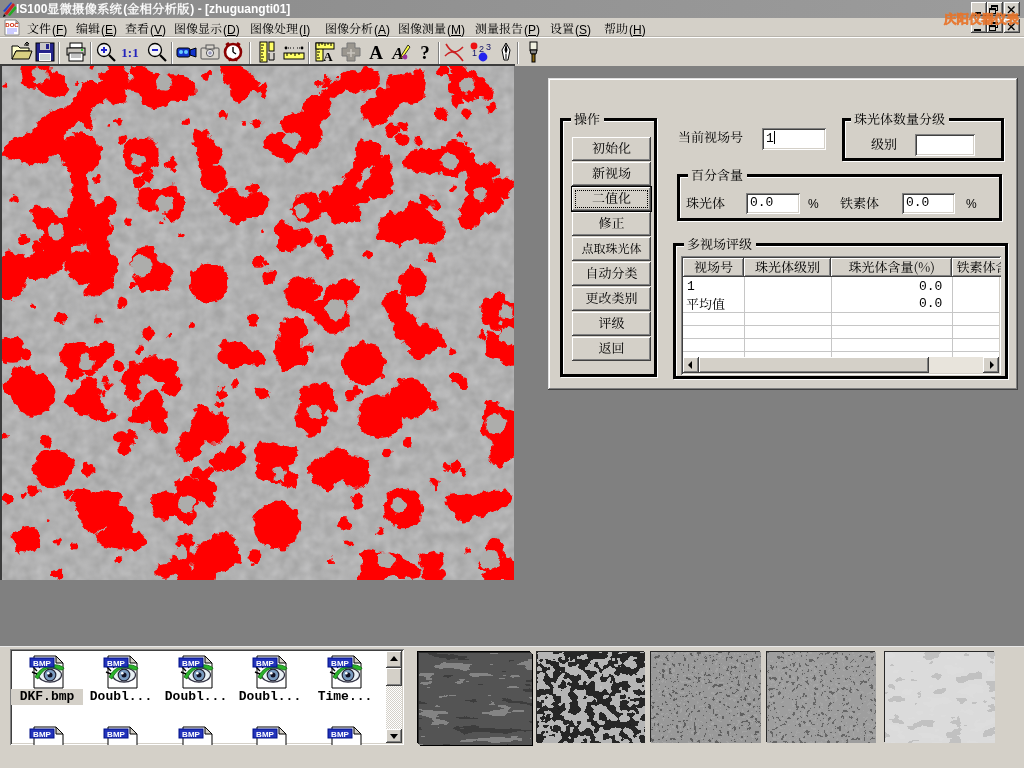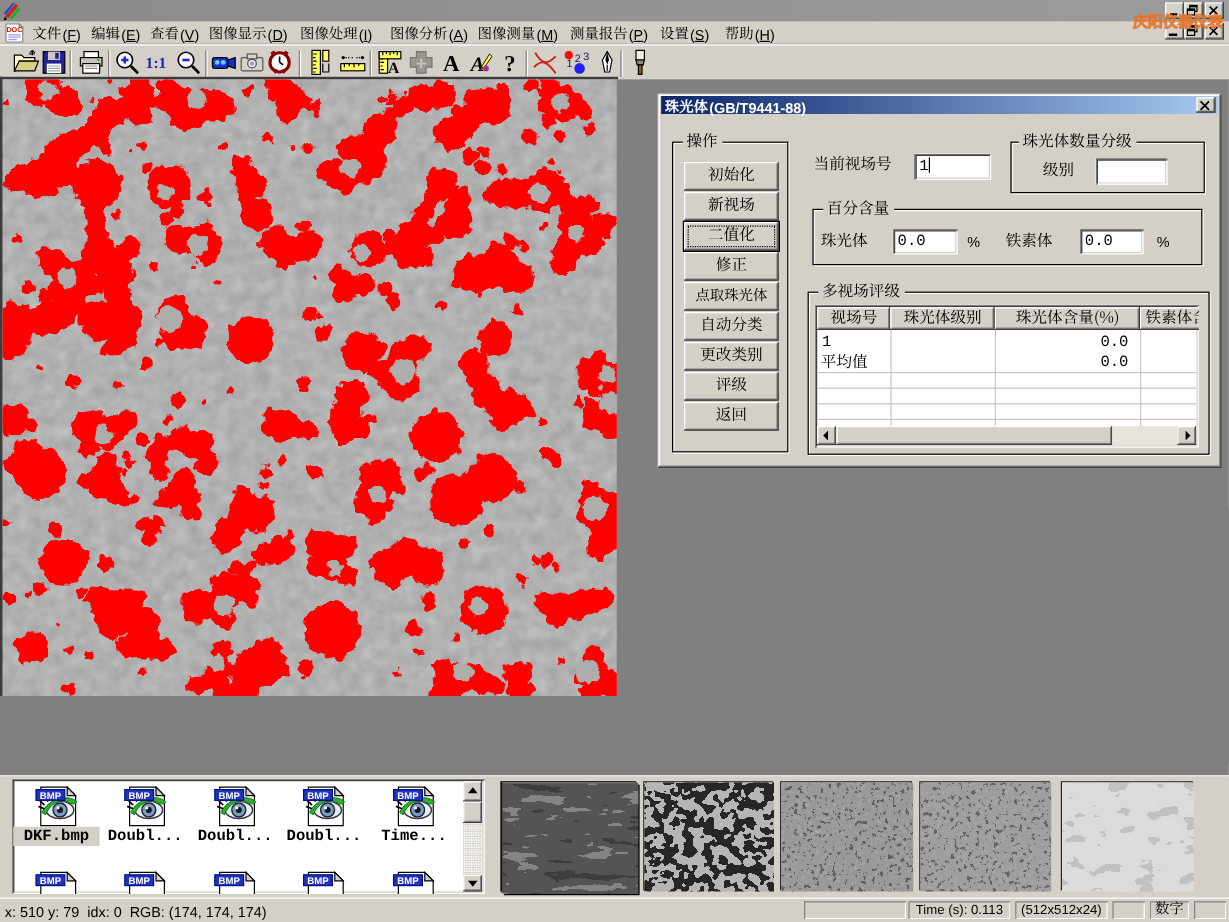--- a/index.html
+++ b/index.html
@@ -1,20 +1,20 @@
 <!DOCTYPE html>
 <html><head><meta charset="utf-8"><style>
 *{margin:0;padding:0;box-sizing:border-box}
 body{width:1024px;height:768px;overflow:hidden;font-family:'Liberation Sans',sans-serif;-webkit-font-smoothing:antialiased}
 #root{position:absolute;left:0;top:0;width:1024px;height:768px;background:#d4d0c8}
 .ct{display:inline-block;vertical-align:middle}
 .abs{position:absolute}
 .btn3d{background:#d4d0c8;box-shadow:inset -1px -1px 0 #404040, inset 1px 1px 0 #fff, inset -2px -2px 0 #808080}
 .sunk{background:#fff;box-shadow:inset 1px 1px 0 #808080, inset -1px -1px 0 #fff, inset 2px 2px 0 #404040, inset -2px -2px 0 #d4d0c8}
-.grp{border:1px solid #000000;box-shadow:1px 1px 0 #fff, inset 1px 1px 0 #fff}
+.grp{border:3px solid #000000;box-shadow:1px 1px 0 #fff, inset 1px 1px 0 #fff}
 .glab{position:absolute;top:-8px;background:#d4d0c8;padding:0 3px;line-height:14px}
 </style></head><body>
 <div id="root">
     <svg width="0" height="0" style="position:absolute">
       <defs>
         <path id="g663E" d="M906 323Q902 316 892 311Q883 306 867 307Q830 240 784 175Q737 110 690 65L675 75Q697 110 720 157Q744 204 766 258Q789 311 806 363ZM669 411Q668 401 661 394Q654 388 637 386V-15H572V421ZM457 411Q456 401 448 395Q441 389 425 387V-15H360V421ZM131 353Q188 313 223 274Q258 235 275 201Q292 167 295 141Q298 115 291 99Q284 83 270 80Q255 78 238 93Q232 132 212 178Q192 223 166 268Q141 312 117 346ZM868 63Q868 63 878 56Q887 48 902 36Q917 24 933 10Q949 -3 962 -15Q958 -31 936 -31H57L48 -2H816ZM257 414Q257 411 249 406Q241 401 229 397Q217 393 203 393H192V778V811L262 778H774V748H257ZM728 778 765 819 846 756Q842 750 830 744Q819 739 804 736V426Q804 423 794 418Q785 413 772 409Q760 405 748 405H738V778ZM771 481V451H223V481ZM771 629V600H223V629Z"></path>
         <path id="g5FAE" d="M306 789Q301 781 293 778Q285 774 268 778Q244 746 210 708Q176 669 136 632Q95 594 53 563L41 575Q75 613 109 660Q143 706 171 752Q199 798 216 835ZM311 587Q307 578 298 575Q290 572 272 574Q248 533 212 481Q177 429 134 377Q90 325 43 282L31 294Q69 343 104 403Q140 463 170 524Q199 584 217 631ZM253 439Q249 426 223 421V-56Q223 -59 216 -64Q208 -70 197 -74Q186 -79 173 -79H162V431L188 464ZM485 69Q501 78 528 94Q555 110 588 130Q621 151 654 173L662 161Q650 148 627 124Q604 99 576 70Q548 42 518 14ZM547 270 561 262V70L512 51L534 73Q543 44 532 26Q521 8 510 3L473 71Q493 82 498 88Q503 94 503 105V270ZM504 323 534 355 596 303Q592 298 581 292Q570 287 553 284L561 293V243H503V323ZM534 323V294H366L357 323ZM330 333V355L400 323H388V230Q388 198 384 160Q380 123 368 84Q355 45 328 8Q301 -28 257 -58L244 -45Q283 -3 302 43Q320 89 325 137Q330 185 330 230V323ZM400 742Q398 733 390 728Q381 722 358 718V636Q355 636 344 636Q334 636 304 636V695V754ZM345 709 358 701V523H364L344 499L281 535Q288 543 300 550Q311 558 321 562L304 533V709ZM697 559Q706 463 724 376Q741 288 772 212Q802 137 848 77Q894 17 961 -24L958 -33Q937 -36 922 -48Q907 -60 900 -82Q823 -18 778 76Q733 169 711 286Q689 402 681 530ZM895 606Q888 482 870 380Q851 277 812 194Q772 110 702 42Q633 -25 524 -79L514 -65Q609 -5 670 64Q731 133 766 215Q800 297 816 394Q831 491 834 606ZM886 673Q886 673 899 662Q912 652 930 636Q949 620 965 605Q961 589 939 589H712L728 619H841ZM822 819Q817 797 785 796Q770 709 748 624Q725 539 694 464Q664 388 628 329L611 337Q637 403 660 485Q683 567 700 658Q716 748 726 838ZM565 485Q565 485 576 476Q587 467 602 454Q617 440 629 427Q626 411 605 411H282L274 440H531ZM598 552V522H331V552ZM524 826Q523 817 516 810Q508 804 492 802V533H436V836ZM660 738Q658 728 650 721Q642 714 624 712V511Q624 508 618 503Q611 498 601 495Q591 492 580 492H570V748Z"></path>
         <path id="g6444" d="M859 539Q859 539 874 528Q888 517 908 502Q928 486 943 472Q940 456 918 454L329 419L319 450L814 479ZM344 274Q416 238 463 202Q510 165 536 132Q562 98 571 71Q580 44 576 26Q573 9 560 4Q547 -1 529 11Q520 42 498 76Q477 111 449 146Q421 180 390 210Q359 241 332 264ZM512 344 550 382 617 321Q612 314 604 312Q595 309 578 309Q556 229 518 156Q479 84 417 25Q355 -34 262 -75L253 -60Q332 -14 386 49Q440 112 473 187Q506 262 521 344ZM559 344V314H340L331 344ZM665 341Q685 247 728 177Q772 107 834 60Q896 13 970 -13L968 -24Q950 -29 936 -40Q921 -52 917 -71Q813 -24 743 78Q673 180 644 332ZM819 345 859 383 927 321Q922 315 914 312Q905 310 888 309Q863 223 818 149Q772 75 700 18Q627 -39 519 -77L510 -62Q605 -19 669 42Q733 103 772 180Q811 256 830 345ZM859 345V315H629L620 345ZM495 784V445L435 438V784ZM800 378Q800 374 786 367Q772 360 748 360H739V784H800ZM850 836Q850 836 864 825Q877 814 896 799Q914 784 928 770Q925 754 902 754H336L328 784H808ZM772 578V548H475V578ZM772 682V652H474V682ZM35 317Q61 329 110 356Q159 382 222 416Q284 451 348 489L356 476Q311 440 246 386Q182 333 97 270Q96 251 82 241ZM277 827Q276 817 268 810Q259 803 240 801V20Q240 -7 234 -27Q228 -47 207 -60Q186 -72 143 -77Q141 -61 136 -48Q132 -35 122 -27Q112 -18 94 -12Q75 -6 45 -2V15Q45 15 60 14Q74 13 94 11Q113 9 130 8Q148 7 155 7Q168 7 173 12Q178 16 178 27V838ZM302 668Q302 668 315 657Q328 646 346 630Q363 615 376 600Q372 584 351 584H53L45 613H262Z"></path>
         <path id="g50CF" d="M582 810Q579 803 571 800Q563 797 545 799Q516 752 472 701Q429 650 378 605Q327 560 272 528L260 539Q304 575 346 626Q389 677 424 733Q460 789 481 841ZM337 807Q334 799 325 793Q316 787 298 787Q268 697 228 612Q189 526 144 452Q98 378 47 321L32 331Q70 393 108 476Q146 558 178 651Q211 744 233 838ZM251 565Q249 558 242 554Q234 549 221 547V-56Q221 -58 213 -64Q205 -69 194 -74Q182 -78 169 -78H157V549L188 589ZM824 620 859 657 933 600Q924 588 896 583V419Q896 416 887 412Q878 407 866 403Q854 399 843 399H833V620ZM926 337Q917 327 897 335Q873 321 835 302Q797 283 753 264Q709 245 667 231L661 243Q694 264 732 292Q771 320 804 348Q838 377 857 395ZM635 301Q595 267 539 234Q483 201 421 174Q359 146 298 126L291 143Q347 165 404 198Q462 232 512 272Q562 311 596 352ZM675 195Q626 152 562 110Q497 69 423 36Q349 4 274 -13L269 4Q342 26 414 66Q486 106 548 156Q611 206 653 257ZM747 289Q764 233 796 188Q829 143 873 109Q917 75 969 54L967 44Q929 39 915 -7Q868 24 831 66Q794 108 768 162Q743 216 730 281ZM683 596Q639 470 546 386Q454 303 299 252L291 269Q423 325 502 409Q582 493 618 612H683ZM557 418Q611 378 644 326Q678 275 695 220Q712 165 715 114Q718 62 709 22Q700 -19 681 -42Q667 -59 642 -68Q618 -76 576 -76Q575 -61 570 -52Q566 -42 557 -36Q548 -30 526 -24Q503 -18 479 -14V1Q498 0 524 -2Q549 -3 572 -4Q596 -5 606 -5Q616 -5 622 -4Q628 -2 632 4Q647 25 653 71Q659 117 650 176Q642 235 617 296Q592 357 545 408ZM694 749 734 790 806 723Q801 717 791 716Q781 714 767 713Q744 690 708 659Q673 628 641 608H623Q639 627 654 654Q670 680 684 706Q697 732 705 749ZM420 412Q420 409 406 400Q392 391 368 391H358V611L382 642L433 620H420ZM865 620V591H397V620ZM872 462V433H389V462ZM738 749V720H469V749Z"></path>
         <path id="g7CFB" d="M532 12Q532 -13 524 -32Q517 -52 496 -64Q474 -77 429 -81Q428 -67 423 -56Q418 -44 409 -36Q399 -28 380 -22Q360 -16 326 -12V3Q326 3 341 2Q356 1 377 0Q398 -2 417 -3Q436 -4 443 -4Q456 -4 460 0Q465 5 465 14V313H532ZM793 598Q787 591 771 589Q755 587 733 603L765 605Q730 580 678 549Q626 518 563 484Q500 451 432 418Q363 385 293 356Q223 326 157 302V310H191Q188 281 178 264Q169 246 157 241L115 325Q115 325 129 326Q143 328 152 331Q210 353 274 384Q337 416 402 452Q466 489 526 526Q585 564 634 600Q683 635 716 664ZM540 695Q536 687 521 683Q506 679 483 691L512 695Q488 675 452 650Q415 626 372 600Q330 575 284 552Q239 530 197 512L196 523H232Q229 493 220 475Q211 457 200 452L158 534Q158 534 168 536Q178 538 184 540Q221 556 260 582Q299 608 336 638Q374 667 406 696Q437 724 456 745ZM142 316Q186 317 256 320Q327 323 416 328Q506 333 608 338Q711 344 819 351L821 332Q707 317 538 298Q370 280 164 261ZM183 528Q219 528 282 530Q345 533 424 538Q502 542 586 546L587 528Q525 518 424 502Q322 485 205 470ZM871 767Q863 761 850 762Q836 762 817 770Q744 759 656 748Q567 736 470 726Q372 717 272 710Q172 704 76 702L73 721Q166 729 266 742Q367 755 466 772Q564 789 650 806Q735 824 797 841ZM651 456Q729 436 780 409Q832 382 862 354Q892 326 904 300Q915 275 912 257Q909 239 895 232Q881 226 860 237Q844 274 808 314Q771 353 726 388Q682 422 641 445ZM376 176Q371 169 364 166Q356 163 339 166Q309 131 264 91Q220 51 168 14Q115 -24 59 -53L49 -40Q96 -5 142 41Q187 87 226 135Q264 183 288 224ZM631 215Q715 187 770 155Q825 123 856 91Q888 59 900 32Q911 5 908 -13Q905 -31 891 -37Q877 -43 855 -31Q842 -1 816 31Q790 63 757 95Q724 127 688 155Q653 183 621 205Z"></path>
@@ -92,20 +92,34 @@
       </defs>
     </svg>
     <div class="abs" style="left:0;top:66px;width:1024px;height:580px;background:#808080"></div>
     <div class="abs" style="left:0;top:0;width:1024px;height:18px;background:linear-gradient(90deg,#8a8a8a,#9c9c9c)">
       <svg class="abs" style="left:2px;top:1px" width="16" height="16">
         <path d="M2 13 L11 2 L13 4 L5 14 Z" fill="#cc2222"></path>
         <path d="M6 14 L13 5 L15 7 L8 15 Z" fill="#22aa22"></path>
         <path d="M1 10 L9 1 L10 2 L3 11 Z" fill="#2244cc"></path>
         <path d="M2 13 l-1 3 l3 -1 Z" fill="#000"></path>
       </svg>
+      <div class="abs" style="left:16px;top:2px;height:15px;font:bold 12px 'Liberation Sans',sans-serif;color:#fff;white-space:nowrap"><span style="color:#fff">IS100</span><svg class="ct" width="76" height="14" style="overflow:visible;">
+          <use href="#g663E" transform="translate(0.0 10.50) scale(0.01250 -0.01250)" fill="#fff" stroke="#fff" stroke-width="44"></use>
+          <use href="#g5FAE" transform="translate(12.5 10.50) scale(0.01250 -0.01250)" fill="#fff" stroke="#fff" stroke-width="44"></use>
+          <use href="#g6444" transform="translate(25.0 10.50) scale(0.01250 -0.01250)" fill="#fff" stroke="#fff" stroke-width="44"></use>
+          <use href="#g50CF" transform="translate(37.5 10.50) scale(0.01250 -0.01250)" fill="#fff" stroke="#fff" stroke-width="44"></use>
+          <use href="#g7CFB" transform="translate(50.0 10.50) scale(0.01250 -0.01250)" fill="#fff" stroke="#fff" stroke-width="44"></use>
+          <use href="#g7EDF" transform="translate(62.5 10.50) scale(0.01250 -0.01250)" fill="#fff" stroke="#fff" stroke-width="44"></use>
+        </svg><span style="color:#fff">(</span><svg class="ct" width="63" height="14" style="overflow:visible;">
+          <use href="#g91D1" transform="translate(0.0 10.50) scale(0.01250 -0.01250)" fill="#fff" stroke="#fff" stroke-width="44"></use>
+          <use href="#g76F8" transform="translate(12.5 10.50) scale(0.01250 -0.01250)" fill="#fff" stroke="#fff" stroke-width="44"></use>
+          <use href="#g5206" transform="translate(25.0 10.50) scale(0.01250 -0.01250)" fill="#fff" stroke="#fff" stroke-width="44"></use>
+          <use href="#g6790" transform="translate(37.5 10.50) scale(0.01250 -0.01250)" fill="#fff" stroke="#fff" stroke-width="44"></use>
+          <use href="#g7248" transform="translate(50.0 10.50) scale(0.01250 -0.01250)" fill="#fff" stroke="#fff" stroke-width="44"></use>
+        </svg><span style="color:#fff">) - [zhuguangti01]</span></div>
       <div class="abs btn3d" style="left:971px;top:2px;width:16px;height:14px"><svg width="14" height="13">
           <path d="M4 10 h6" stroke="#000" stroke-width="2"></path>
         </svg></div>
       <div class="abs btn3d" style="left:987px;top:2px;width:16px;height:14px"><svg width="14" height="13">
           <rect x="4.5" y="2.5" width="6" height="5" fill="none" stroke="#000"></rect>
           <rect x="4.5" y="2.5" width="6" height="1.6" fill="#000"></rect>
           <rect x="2.5" y="5.5" width="6" height="5" fill="#d4d0c8" stroke="#000"></rect>
           <rect x="2.5" y="5.5" width="6" height="1.6" fill="#000"></rect>
         </svg></div>
       <div class="abs btn3d" style="left:1004px;top:2px;width:16px;height:14px"><svg width="14" height="13">
@@ -638,30 +652,20 @@
             <circle cx="278.2" cy="407.9" r="6.4"></circle>
             <circle cx="397.2" cy="439.0" r="7.7"></circle>
             <circle cx="179.4" cy="487.8" r="6.7"></circle>
             <circle cx="384.3" cy="494.1" r="8.8"></circle>
             <circle cx="489.0" cy="493.2" r="9.5"></circle>
           </g>
         </g>
 </svg>
     </div>
     <div class="abs" style="left:548px;top:78px;width:470px;height:312px;background:#d4d0c8;box-shadow:inset -1px -1px 0 #404040, inset 1px 1px 0 #dfdfdf, inset -2px -2px 0 #808080, inset 2px 2px 0 #fff;z-index:10">
-      <div class="abs" style="left:3px;top:2px;width:464px;height:15px;background:linear-gradient(90deg,#0a246a,#a6caf0)">
-        <div class="abs" style="left:3px;top:1px;white-space:nowrap"><svg class="ct" width="37" height="14" style="overflow:visible;">
-            <use href="#g73E0" transform="translate(0.0 10.08) scale(0.01200 -0.01200)" fill="#fff" stroke="#fff" stroke-width="54"></use>
-            <use href="#g5149" transform="translate(12.0 10.08) scale(0.01200 -0.01200)" fill="#fff" stroke="#fff" stroke-width="54"></use>
-            <use href="#g4F53" transform="translate(24.0 10.08) scale(0.01200 -0.01200)" fill="#fff" stroke="#fff" stroke-width="54"></use>
-          </svg><span style="font:bold 12px 'Liberation Sans',sans-serif;color:#fff">(GB/T9441-88)</span></div>
-        <div class="abs btn3d" style="right:2px;top:1px;width:16px;height:13px"><svg width="14" height="12">
-            <path d="M3.5 2.5 L10.5 9.5 M10.5 2.5 L3.5 9.5" stroke="#000" stroke-width="1.5"></path>
-          </svg></div>
-      </div>
       <div class="abs grp" style="left:12px;top:40px;width:97px;height:259px">
         <div class="glab" style="left:8px"><svg class="ct" width="27" height="15" style="overflow:visible;">
             <use href="#g64CD" transform="translate(0.0 10.92) scale(0.01300 -0.01300)" fill="#000"></use>
             <use href="#g4F5C" transform="translate(13.0 10.92) scale(0.01300 -0.01300)" fill="#000"></use>
           </svg></div>
         <div class="abs btn3d" style="left:9px;top:16px;width:79px;height:24px;">
           <div style="position:absolute;left:50%;top:50%;transform:translate(-50%,-50%);white-space:nowrap"><svg class="ct" width="40" height="15" style="overflow:visible;">
               <use href="#g521D" transform="translate(0.0 10.92) scale(0.01300 -0.01300)" fill="#000"></use>
               <use href="#g59CB" transform="translate(13.0 10.92) scale(0.01300 -0.01300)" fill="#000"></use>
               <use href="#g5316" transform="translate(26.0 10.92) scale(0.01300 -0.01300)" fill="#000"></use>
@@ -1037,30 +1041,12 @@
 <feComponentTransfer>
                 <feFuncR type="discrete" tableValues="0.6 0.76 0.86 0.87 0.88"></feFuncR>
                 <feFuncG type="discrete" tableValues="0.6 0.76 0.86 0.87 0.88"></feFuncG>
                 <feFuncB type="discrete" tableValues="0.6 0.76 0.86 0.87 0.88"></feFuncB>
               </feComponentTransfer>
 </filter>
           </defs>
 <rect width="110" height="91" filter="url(#th4)"></rect>
         </svg></div>
     </div>
-    <div class="abs" style="left:0;top:748px;width:1024px;height:20px;background:#d4d0c8;border-top:1px solid #fff">
-      <div class="abs" style="left:4px;top:4px;font:12px 'Liberation Sans',sans-serif;color:#000">x: 510 y: 79&nbsp; idx: 0&nbsp; RGB: (174, 174, 174)</div>
-      <div class="abs" style="left:670px;top:2px;width:85px;height:15px;box-shadow:inset 1px 1px 0 #808080, inset -1px -1px 0 #fff"></div>
-      <div class="abs" style="left:757px;top:2px;width:85px;height:15px;box-shadow:inset 1px 1px 0 #808080, inset -1px -1px 0 #fff">
-        <div style="position:absolute;left:50%;top:50%;transform:translate(-50%,-50%);font:11px 'Liberation Sans',sans-serif;white-space:nowrap">Time (s): 0.113</div>
-      </div>
-      <div class="abs" style="left:846px;top:2px;width:77px;height:15px;box-shadow:inset 1px 1px 0 #808080, inset -1px -1px 0 #fff">
-        <div style="position:absolute;left:50%;top:50%;transform:translate(-50%,-50%);font:11px 'Liberation Sans',sans-serif;white-space:nowrap">(512x512x24)</div>
-      </div>
-      <div class="abs" style="left:927px;top:2px;width:27px;height:15px;box-shadow:inset 1px 1px 0 #808080, inset -1px -1px 0 #fff"></div>
-      <div class="abs" style="left:958px;top:2px;width:33px;height:15px;box-shadow:inset 1px 1px 0 #808080, inset -1px -1px 0 #fff">
-        <div style="position:absolute;left:50%;top:50%;transform:translate(-50%,-50%)"><svg class="ct" width="25" height="14" style="overflow:visible;">
-            <use href="#g6570" transform="translate(0.0 10.08) scale(0.01200 -0.01200)" fill="#000"></use>
-            <use href="#g5B57" transform="translate(12.0 10.08) scale(0.01200 -0.01200)" fill="#000"></use>
-          </svg></div>
-      </div>
-      <div class="abs" style="left:995px;top:2px;width:27px;height:15px;box-shadow:inset 1px 1px 0 #808080, inset -1px -1px 0 #fff"></div>
-    </div>
   </div>
 </body></html>

